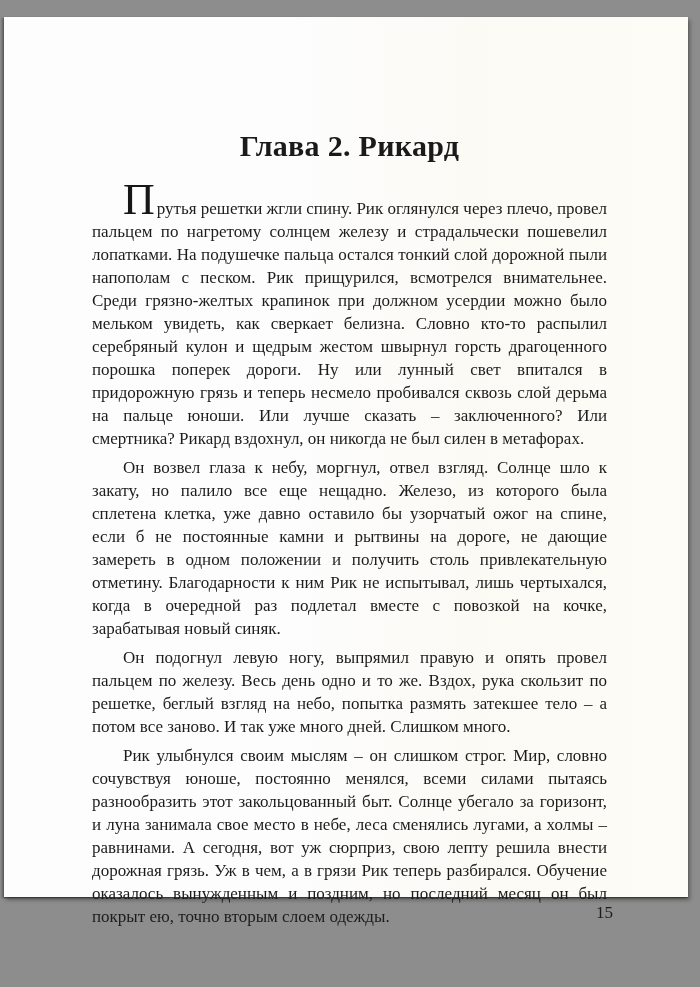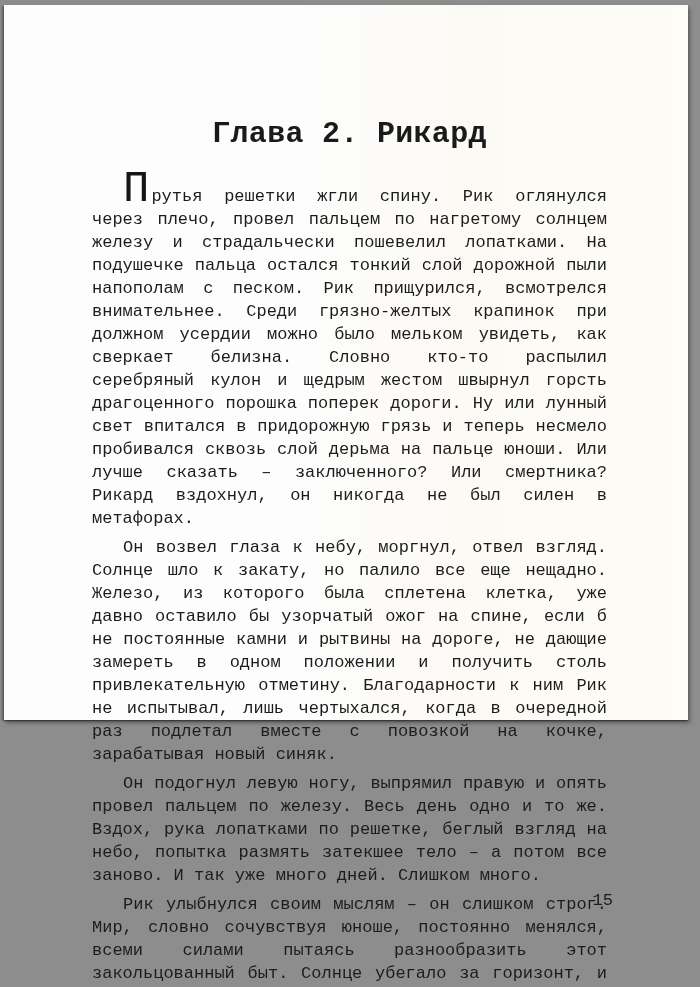--- a/index.html
+++ b/index.html
@@ -7,26 +7,25 @@
     width: 700px;
     height: 987px;
     position: relative;
     overflow: hidden;
     background: #8d8d8d;
     font-family: "Liberation Serif", serif;
   }
   .page {
     position: absolute;
     left: 4px;
-    top: 5px;
+    top: 17px;
     width: 684px;
-    height: 715px;
+    height: 880px;
     background: linear-gradient(90deg, #fdfdfd 0%, #fdfdfd 42%, #fcfaf5 68%, #fdfcf7 100%);
     box-shadow: -2px 1px 2px rgba(0,0,0,0.30), 2px 3px 4px rgba(0,0,0,0.33), 0 1px 1px rgba(0,0,0,0.25);
-    font-family: Liberation Mono, monospace;
   }
   .chapter-title {
     margin: 0 0 0 82px;
     padding-top: 111px;
     width: 527px;
     font-size: 30px;
     line-height: 36px;
     font-weight: 700;
     text-align: center;
     color: #1a1a1a;
@@ -63,18 +62,18 @@
 </style>
 </head>
 <body>
 
 <div class="page">
   <h1 class="chapter-title">Глава 2. Рикард</h1>
 
   <div class="body-text" id="chapter-body">
       <p><span class="initial">П</span>рутья решетки жгли спину. Рик оглянулся через плечо, провел пальцем по нагретому солнцем железу и страдальчески пошевелил лопатками. На подушечке пальца остался тонкий слой дорожной пыли напополам с песком. Рик прищурился, всмотрелся внимательнее. Среди грязно-желтых крапинок при должном усердии можно было мельком увидеть, как сверкает белизна. Словно кто-то распылил серебряный кулон и щедрым жестом швырнул горсть драгоценного порошка поперек дороги. Ну или лунный свет впитался в придорожную грязь и теперь несмело пробивался сквозь слой дерьма на пальце юноши. Или лучше сказать – заключенного? Или смертника? Рикард вздохнул, он никогда не был силен в метафорах.</p>
       <p>Он возвел глаза к небу, моргнул, отвел взгляд. Солнце шло к закату, но палило все еще нещадно. Железо, из которого была сплетена клетка, уже давно оставило бы узорчатый ожог на спине, если б не постоянные камни и рытвины на дороге, не дающие замереть в одном положении и получить столь привлекательную отметину. Благодарности к ним Рик не испытывал, лишь чертыхался, когда в очередной раз подлетал вместе с повозкой на кочке, зарабатывая новый синяк.</p>
-      <p>Он подогнул левую ногу, выпрямил правую и опять провел пальцем по железу. Весь день одно и то же. Вздох, рука лопатками по решетке, беглый взгляд на небо, попытка размять затекшее тело – а потом все заново. И так уже много дней. Слишком много.</p>
+      <p>Он подогнул левую ногу, выпрямил правую и опять провел пальцем по железу. Весь день одно и то же. Вздох, рука скользит по решетке, беглый взгляд на небо, попытка размять затекшее тело – а потом все заново. И так уже много дней. Слишком много.</p>
       <p>Рик улыбнулся своим мыслям – он слишком строг. Мир, словно сочувствуя юноше, постоянно менялся, всеми силами пытаясь разнообразить этот закольцованный быт. Солнце убегало за горизонт, и луна занимала свое место в небе, леса сменялись лугами, а холмы – равнинами. А сегодня, вот уж сюрприз, свою лепту решила внести дорожная грязь. Уж в чем, а в грязи Рик теперь разбирался. Обучение оказалось вынужденным и поздним, но последний месяц он был покрыт ею, точно вторым слоем одежды.</p>
     </div>
 
   <div class="page-number">15</div>
 </div>
 
 </body></html>

